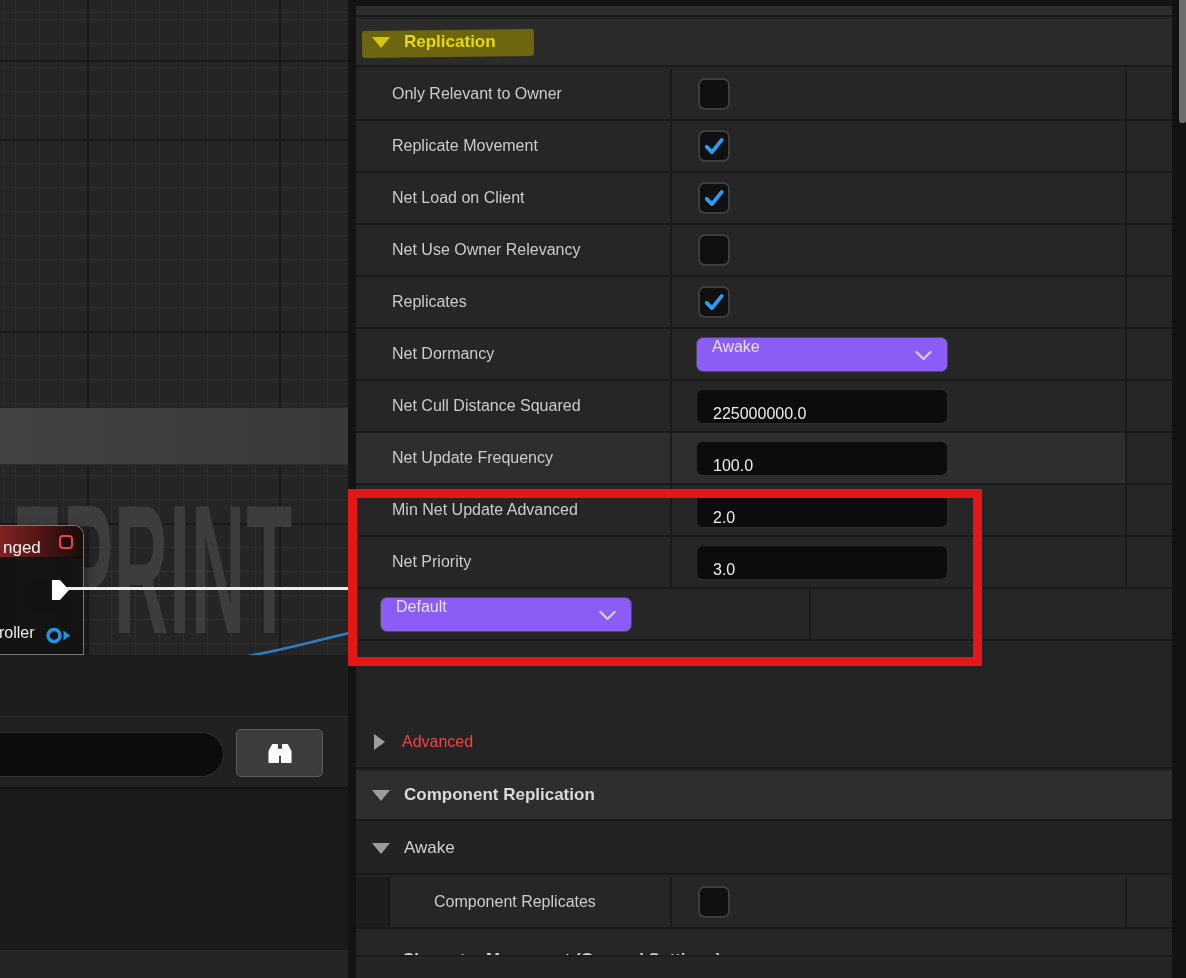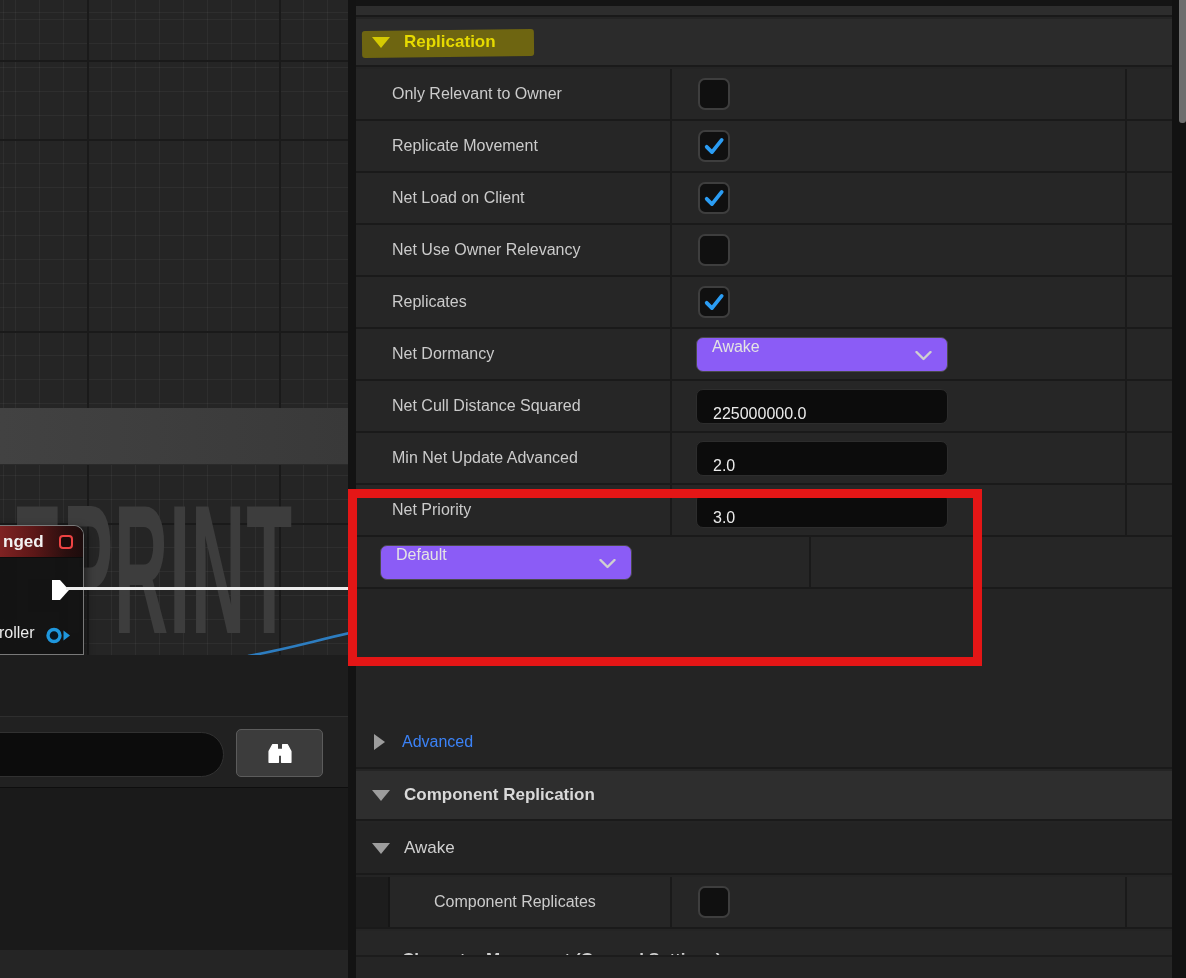--- a/index.html
+++ b/index.html
@@ -25,21 +25,21 @@
   .exec-wire { position:absolute; left:66px; top:587px; width:282px; height:3px;
     background:#ededed; z-index:5; }
   .blue-wire { position:absolute; left:238px; top:626px; z-index:5; }
 
   .bp-node { position:absolute; left:-12px; top:525px; width:96px; height:130px; z-index:4;
     background:rgba(19,19,19,0.96); border:1px solid rgba(165,165,165,0.7);
     border-radius:0 10px 0 0; box-shadow:2px 3px 8px rgba(0,0,0,0.5); }
   .node-header { position:relative; height:32px; border-radius:0 9px 0 0;
     background:linear-gradient(90deg,#8a2626 0%,#5c1717 48%,#2a0f0f 82%,#1c0c0c 100%);
     border-bottom:1px solid #0c0c0c; }
-  .node-title { position:absolute; left:14px; top:6px; font-size:17px; font-weight:bold;
+  .node-title { position:absolute; left:14px; top:12px; font-size:17px; font-weight:normal;
     color:#f2f2f2; }
   .event-icon { position:absolute; right:10px; top:9px; width:14px; height:14px;
     border:2.5px solid #ee4343; border-radius:4px; background:#1d0a0a; display:block; }
   .exec-pin { position:absolute; left:62px; top:52px; }
   .pin-label { position:absolute; left:10px; top:98px; font-size:16px; color:#ececec; }
   .obj-pin { position:absolute; left:56px; top:100px; }
 
   .canvas-below { position:absolute; left:0; top:655px; width:348px; height:61px; background:#1d1d1d; }
   .find-bar { position:absolute; left:0; top:716px; width:348px; height:71px;
     background:#212121; border-top:1px solid #2e2e2e; }
@@ -92,21 +92,21 @@
     border:1px solid #2d2d2d; display:flex; align-items:flex-end; padding-left:16px;
     font-size:16px; color:#ececec; cursor:text; }
   .dropdown { width:252px; height:35px; border-radius:7px; background:#8b5cf6;
     border:1px solid #4a4a4a; display:flex; align-items:flex-start; padding:0 15px;
     font-size:16px; color:#e4e4e4; cursor:pointer; position:relative; }
   .dropdown .dd-chev { position:absolute; right:15px; top:13px; }
 
   .row-advanced { position:absolute; left:0; top:711px; width:816px; height:52px;
     background:#242424; border-bottom:2px solid #1a1a1a; display:flex; align-items:center; }
   .row-advanced .tri-right { margin-left:18px; }
-  .adv-label { margin-left:17px; font-size:16px; color:#3b82f6; }
+  .adv-label { margin-left:17px; font-size:16px; color:#ef4444; }
   .cat-comp { top:765px; height:50px; background:#2e2e2e; border-bottom:2px solid #1a1a1a; }
   .cat-comp .cat-title { font-weight:bold; color:#d9d9d9; }
   .cat-mesh { top:817px; height:52px; background:#232323; border-bottom:2px solid #1a1a1a; }
   .cat-mesh .cat-title { font-weight:normal; color:#cfcfcf; }
   #mesh-rows { position:absolute; left:0; top:871px; width:816px; }
 
   .partial-bottom { position:absolute; left:0; top:925px; width:816px; height:53px;
     background:#252525; }
   .pb-clip { position:absolute; left:0; top:0; width:816px; height:26px; overflow:hidden;
     background:#262626; border-bottom:2px solid #1c1c1c; }
@@ -251,20 +251,31 @@
           <div class="cell-label">
             <span>Net Cull Distance Squared</span>
           </div>
           <div class="cell-value">
             <div class="textbox">
               <span>225000000.0</span>
             </div>
           </div>
           <div class="cell-right"></div>
         </div>
+        <div class="row hover">
+          <div class="cell-label">
+            <span>Net Update Frequency</span>
+          </div>
+          <div class="cell-value">
+            <div class="textbox">
+              <span>100.0</span>
+            </div>
+          </div>
+          <div class="cell-right"></div>
+        </div>
         <div class="row">
           <div class="cell-label">
             <span>Min Net Update Advanced</span>
           </div>
           <div class="cell-value">
             <div class="textbox">
               <span>2.0</span>
             </div>
           </div>
           <div class="cell-right"></div>

